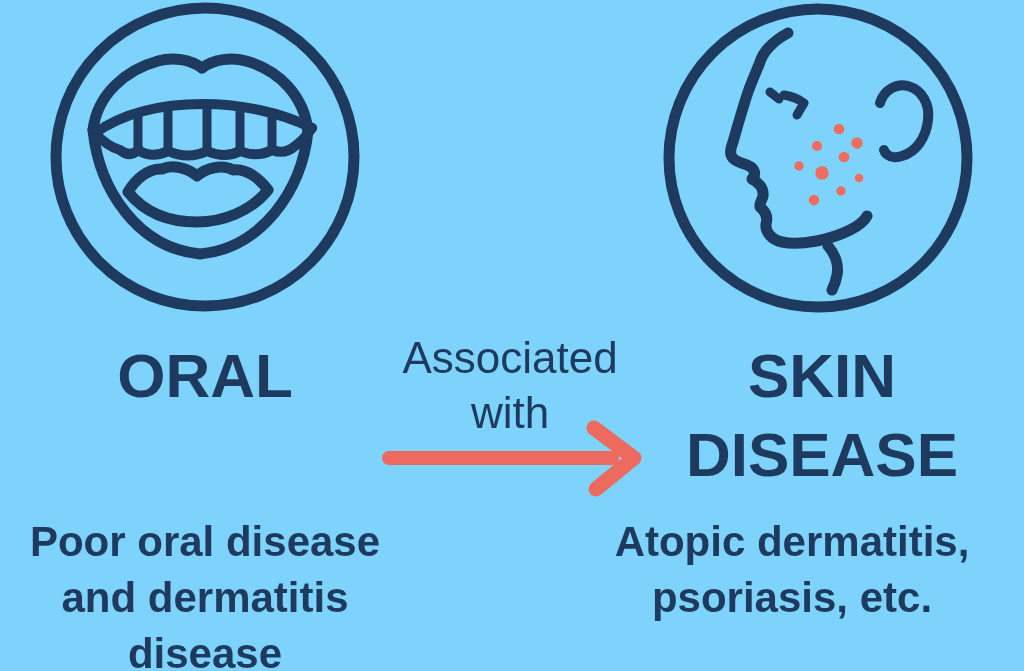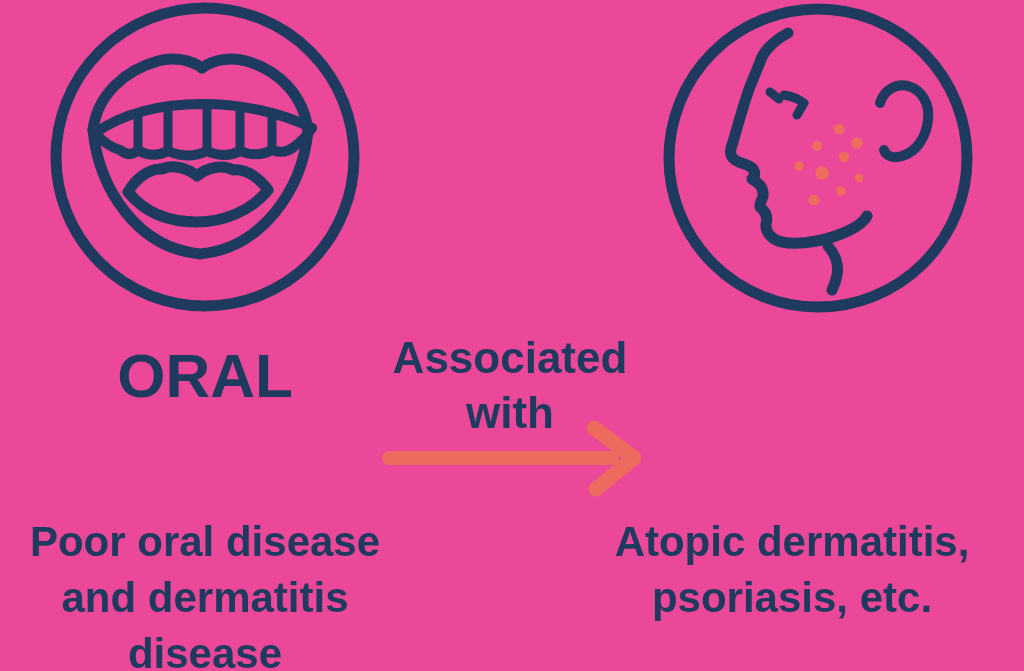--- a/index.html
+++ b/index.html
@@ -1,34 +1,34 @@
 <!DOCTYPE html>
 <html><head>
 <meta charset="utf-8">
 <style>
   html,body{margin:0;padding:0;}
   body{font-family:"Liberation Sans","DejaVu Sans",sans-serif;}
   #canvas{
     position:relative;
     width:1024px;height:671px;
-    background:#ec4899;
+    background:#7dd3fc;
     overflow:hidden;
   }
   svg.art{position:absolute;left:0;top:0;width:1024px;height:671px;}
   .stroke{fill:none;stroke:#1e3a5e;stroke-linecap:round;stroke-linejoin:round;}
   .accent{fill:none;stroke:#ed6a5e;stroke-linecap:round;stroke-linejoin:round;}
   .dot{fill:#ef6d5f;stroke:none;}
   .txt{position:absolute;color:#1e3a5e;text-align:center;}
   .title{font-size:62px;font-weight:800;line-height:79px;letter-spacing:0px;}
   .left-title{left:25px;top:336px;width:360px;}
   .right-title{left:642px;top:336px;width:360px;}
   .subtitle{font-size:42px;font-weight:700;line-height:56px;}
   .left-subtitle{left:5px;top:514px;width:400px;}
   .right-subtitle{left:592px;top:514px;width:400px;}
-  .connector-label{left:385px;top:330px;width:250px;font-size:44px;font-weight:700;line-height:55px;}
+  .connector-label{left:385px;top:330px;width:250px;font-size:44px;font-weight:400;line-height:55px;}
 </style>
 </head>
 <body>
 
 <div id="canvas">
 
   <svg class="art" viewBox="0 0 1024 671">
 
     <g>
       <circle class="stroke" cx="205" cy="157" r="149" stroke-width="11"></circle>
@@ -93,19 +93,23 @@
     <div>Poor oral disease</div>
     <div>and dermatitis</div>
     <div>disease</div>
   </div>
 
   <div class="txt connector-label">
     <div>Associated</div>
     <div>with</div>
   </div>
 
+  <div class="txt title right-title">
+    <div>SKIN</div>
+    <div>DISEASE</div>
+  </div>
 
   <div class="txt subtitle right-subtitle">
     <div>Atopic dermatitis,</div>
     <div>psoriasis, etc.</div>
   </div>
 
 </div>
 
 </body></html>

